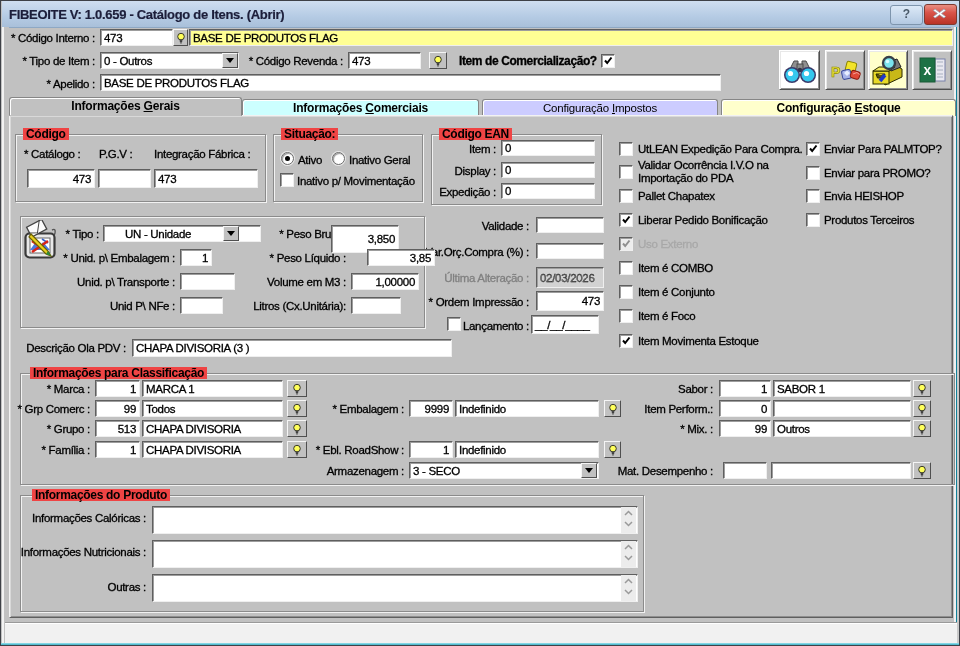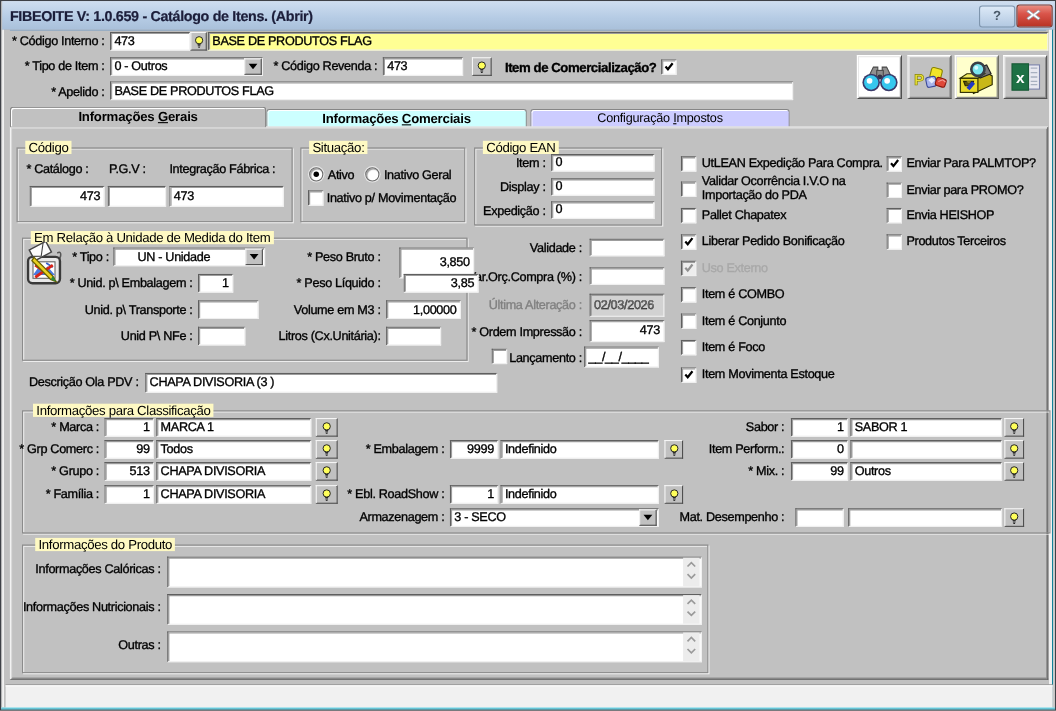--- a/index.html
+++ b/index.html
@@ -6,21 +6,21 @@
 .abs{position:absolute;}
 .lbl{position:absolute;font-size:11.5px;letter-spacing:-0.3px;font-weight:normal;color:#000;white-space:nowrap;line-height:13px;-webkit-text-stroke:0.3px currentColor;}
 .val{font-weight:normal;}
 .bld{font-weight:bold;}
 .fld{position:absolute;background:#fff;border:1px solid;border-color:#5f5f5f #efefef #efefef #5f5f5f;
  box-shadow:inset 1px 1px 0 #9d9d9d;font-size:11.5px;letter-spacing:-0.3px;-webkit-text-stroke:0.3px #000;font-weight:normal;color:#000;white-space:nowrap;overflow:hidden;
  padding:0 3px;display:flex;align-items:center;box-sizing:border-box;}
 .fld.ra{justify-content:flex-end;}
 .dis{background:#d2d2d2;color:#808080;}
 .grp{position:absolute;border:1px solid #8b8b8b;box-shadow:inset 1px 1px 0 #f2f2f2, 1px 1px 0 #f2f2f2;}
-.gt{position:absolute;font-size:12px;letter-spacing:-0.3px;font-weight:normal;background:#fef9c3;padding:0 3px;line-height:12px;white-space:nowrap;}
+.gt{position:absolute;font-size:12px;letter-spacing:-0.3px;font-weight:bold;background:#ef4444;padding:0 3px;line-height:12px;white-space:nowrap;}
 .cb{position:absolute;width:12px;height:12px;background:#fff;border:1px solid;border-color:#5f5f5f #efefef #efefef #5f5f5f;box-shadow:inset 1px 1px 0 #9d9d9d;}
 .cb svg{position:absolute;left:1px;top:1px;}
 .cb.dcb{background:#ededed;}
 .rad{position:absolute;width:11px;height:11px;border-radius:50%;background:#fff;border:1px solid #6a6a6a;box-shadow:inset 1px 1px 1px #9a9a9a, 0 0 0 1px #e8e8e8;}
 .rad .dot{position:absolute;left:3px;top:3px;width:5px;height:5px;border-radius:50%;background:#000;}
 .btn3{position:absolute;background:#c1c1c1;border:1px solid;border-color:#ffffff #4f4f4f #4f4f4f #ffffff;box-shadow:inset 1px 1px 0 #e8e8e8, inset -1px -1px 0 #8f8f8f;box-sizing:border-box;}
 .bulb{position:absolute;width:19px;background:#c1c1c1;border:1px solid;border-color:#f5f5f5 #4f4f4f #4f4f4f #f5f5f5;box-sizing:border-box;display:flex;align-items:center;justify-content:center;}
 .arrowbox{position:absolute;background:#c1c1c1;border:1px solid;border-color:#f5f5f5 #4f4f4f #4f4f4f #f5f5f5;box-sizing:border-box;display:flex;align-items:center;justify-content:center;}
 .tri{width:0;height:0;border-left:4px solid transparent;border-right:4px solid transparent;border-top:5px solid #000;}
 .tab{position:absolute;box-sizing:border-box;border:1px solid #868686;border-bottom:none;border-radius:3px 3px 0 0;
@@ -116,20 +116,21 @@
 
   <svg class="abs" style="left:918px;top:56px;" width="28" height="26" viewBox="0 0 28 26">
     <rect x="16" y="2" width="10" height="22" fill="#e8e8f0" stroke="#7a82aa"></rect>
     <path d="M18 5h6M18 9h6M18 13h6M18 17h6M18 20h6" stroke="#a8b0c0" stroke-width="1.2"></path>
     <rect x="1" y="1" width="15" height="24" fill="#1e7145" stroke="#185a36"></rect>
     <text x="8.5" y="18" font-size="14" font-weight="bold" fill="#fff" text-anchor="middle" font-family="Liberation Sans">x</text>
   </svg>
 
   <div class="tab" style="left:241px;top:98px;width:237px;height:17px;background:#ccffff;line-height:16px;">Informações <u>C</u>omerciais</div>
   <div class="tab" style="left:481px;top:98px;width:236px;height:17px;background:#ccccff;line-height:16px;font-weight:normal;font-size:11.5px;">Configuração <u>I</u>mpostos</div>
+  <div class="tab" style="left:720px;top:98px;width:235px;height:17px;background:#ffffcc;line-height:16px;">Configuração <u>E</u>stoque</div>
 
   <div class="abs" style="left:8px;top:114px;width:944px;height:503px;background:#c1c1c1;border:1px solid;border-color:#f2f2f2 #5f5f5f #5f5f5f #f2f2f2;box-shadow:inset 1px 1px 0 #d9d9d9, inset -1px -1px 0 #8f8f8f;box-sizing:border-box;"></div>
   <div class="tab" style="left:8px;top:96px;width:233px;height:19px;background:#c1c1c1;line-height:17px;border-bottom:1px solid #c1c1c1;">Informações <u>G</u>erais</div>
 
   <div class="grp" style="left:14px;top:133px;width:249px;height:66px;"></div>
   <div class="gt" style="left:22px;top:127px;">Código</div>
   <div class="lbl" style="left:23px;top:147px;">* Catálogo :</div>
   <div class="lbl" style="left:98px;top:147px;">P.G.V :</div>
   <div class="lbl" style="left:153px;top:147px;">Integração Fábrica :</div>
   <div class="fld ra" style="left:26px;top:168px;width:68px;height:19px;">473</div>
@@ -206,47 +207,46 @@
     </div>
   <div class="lbl" style="left:823px;top:142px;">Enviar Para PALMTOP?</div>
   <div class="cb" style="left:805px;top:165px;"></div>
   <div class="lbl" style="left:823px;top:166px;">Enviar para PROMO?</div>
   <div class="cb" style="left:805px;top:188px;"></div>
   <div class="lbl" style="left:823px;top:189px;">Envia HEISHOP</div>
   <div class="cb" style="left:805px;top:212px;"></div>
   <div class="lbl" style="left:823px;top:213px;">Produtos Terceiros</div>
 
   <div class="grp" style="left:19px;top:215px;width:403px;height:110px;"></div>
-  <div class="gt" style="left:27px;top:209px;">Em Relação à Unidade de Medida do Item</div>
 
   <svg class="abs" style="left:23px;top:219px;" width="34" height="40" viewBox="0 0 34 40">
     <path d="M28 10 q4 -2 3 3 q-1 4 -3 3" fill="none" stroke="#555" stroke-width="1.4"></path>
     <rect x="1.5" y="13.5" width="29" height="24" rx="4" fill="#e8e8e8" stroke="#3a3a3a" stroke-width="2.2"></rect>
     <rect x="6" y="18" width="20" height="15" fill="#fff" stroke="#666" stroke-width="1"></rect>
     <path d="M6 30 l5 -7 l4 5 l4 -6 l7 8 Z" fill="#4a7ae0"></path>
     <path d="M8 20 l6 4 M18 19 l6 4" stroke="#3a62c8" stroke-width="1.6"></path>
     <path d="M8 21 L24 32 M24 21 L8 32" stroke="#d82418" stroke-width="2.6"></path>
     <rect x="4" y="3" width="17" height="11" fill="#fcfcfc" stroke="#444" stroke-width="1.3" transform="rotate(-28 12 8)"></rect>
     <path d="M3 9 l8 4 l8 -11" fill="none" stroke="#444" stroke-width="1" transform="rotate(-28 12 8)"></path>
     <path d="M7 14 L24 31 L27 36 L22 34 L5 17 Z" fill="#e8d020" stroke="#6a6000" stroke-width="1.2"></path>
     <path d="M24 31 L27 36 L22 34 Z" fill="#2a8a3a"></path>
   </svg>
   <div class="lbl" style="right:860px;top:227px;">* Tipo :</div>
-  <div class="fld" style="left:102px;top:224px;width:138px;height:17px;padding-left:21px;">UN - Unidade</div>
+  <div class="fld" style="left:102px;top:224px;width:158px;height:17px;padding-left:21px;">UN - Unidade</div>
   <div class="arrowbox" style="left:222px;top:225px;width:16px;height:15px;">
       <span class="tri"></span>
     </div>
   <div class="lbl" style="right:784px;top:251px;">* Unid. p\ Embalagem :</div>
   <div class="fld ra" style="left:179px;top:248px;width:32px;height:17px;">1</div>
   <div class="lbl val" style="right:784px;top:275px;">Unid. p\ Transporte :</div>
   <div class="fld" style="left:179px;top:272px;width:55px;height:17px;"></div>
   <div class="lbl val" style="right:784px;top:299px;">Unid P\ NFe :</div>
   <div class="fld" style="left:179px;top:296px;width:43px;height:17px;"></div>
   <div class="lbl" style="right:613px;top:227px;">* Peso Bruto :</div>
-  <div class="fld ra" style="left:362px;top:224px;width:68px;height:28px;">3,850</div>
+  <div class="fld ra" style="left:330px;top:224px;width:68px;height:28px;">3,850</div>
   <div class="lbl" style="right:613px;top:251px;">* Peso Líquido :</div>
   <div class="fld ra" style="left:366px;top:248px;width:68px;height:17px;">3,85</div>
   <div class="lbl val" style="right:613px;top:275px;">Volume em M3 :</div>
   <div class="fld ra" style="left:350px;top:272px;width:68px;height:17px;">1,00000</div>
   <div class="lbl val" style="right:613px;top:299px;">Litros (Cx.Unitária):</div>
   <div class="fld" style="left:350px;top:296px;width:50px;height:17px;"></div>
 
   <div class="lbl val" style="right:833px;top:341px;">Descrição Ola PDV :</div>
   <div class="fld" style="left:131px;top:338px;width:320px;height:18px;">CHAPA DIVISORIA (3 )</div>
 

